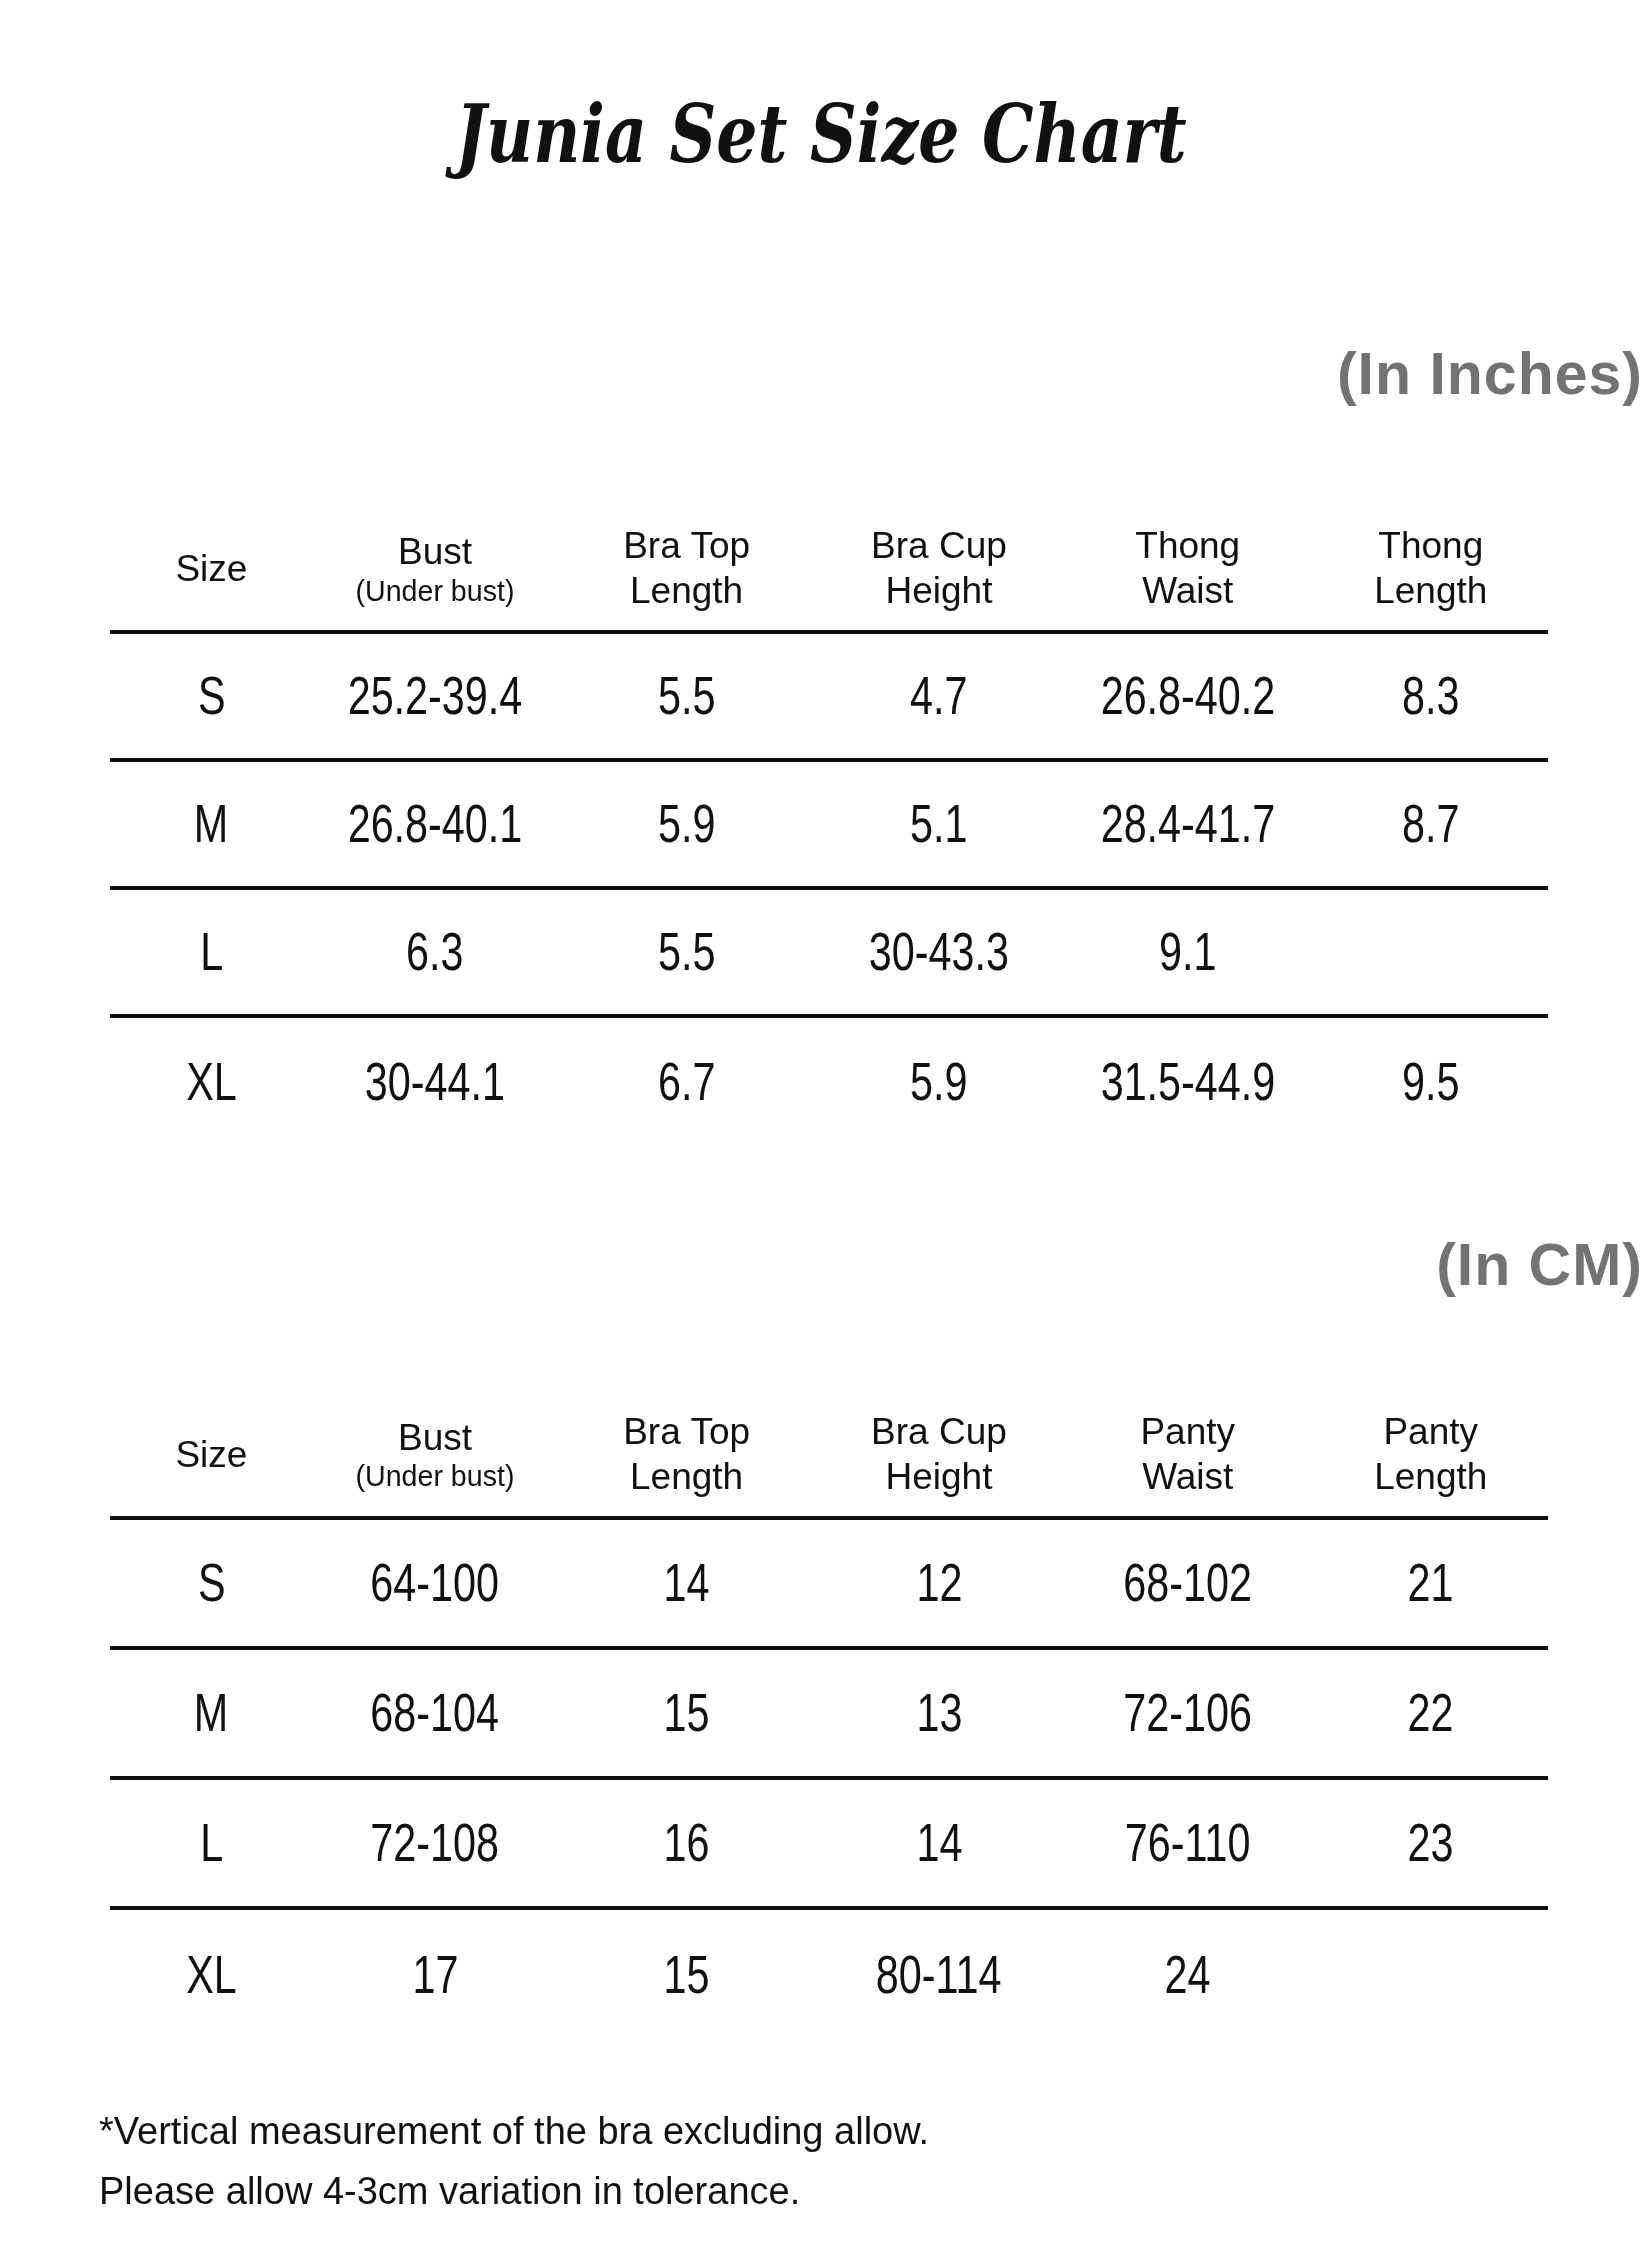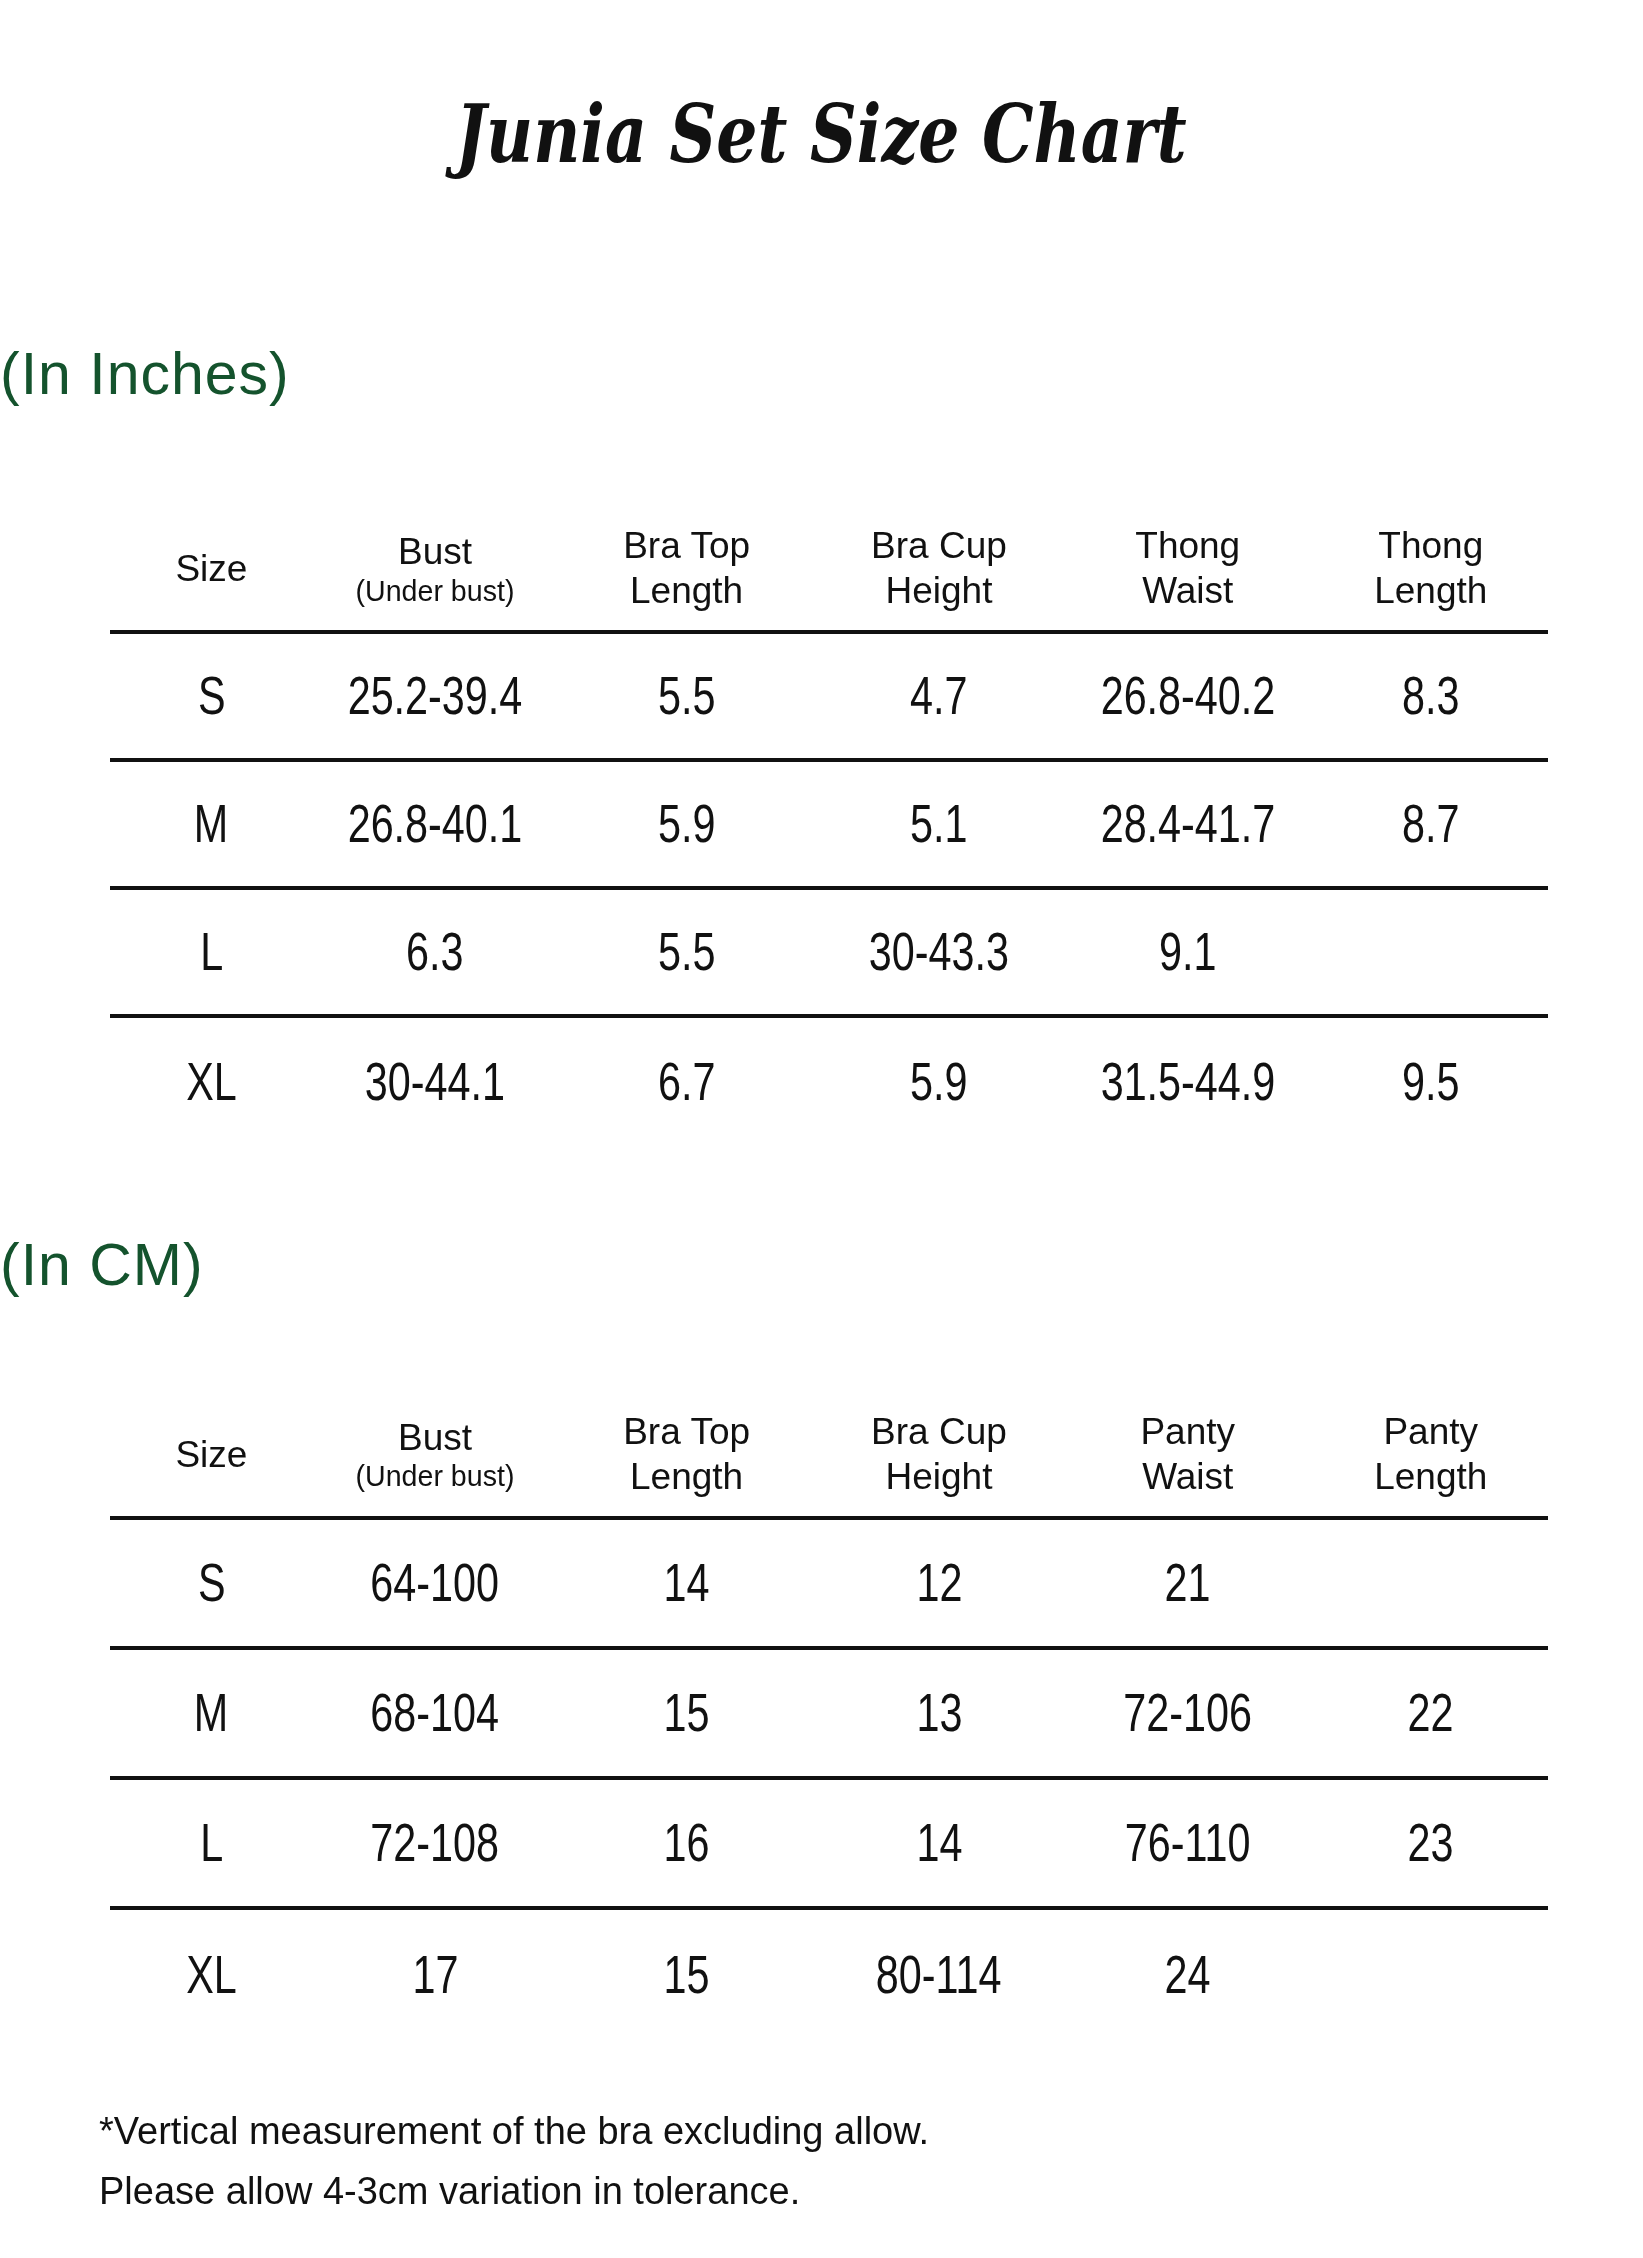--- a/index.html
+++ b/index.html
@@ -25,26 +25,26 @@
     color: #111111;
     white-space: nowrap;
   }
   .main-title .squeeze {
     display: inline-block;
     transform: scaleX(0.80);
     transform-origin: 50% 50%;
   }
   
   .unit-label {
-    text-align: left;
+    text-align: right;
     font-size: 59px;
-    font-weight: 400;
+    font-weight: 700;
     line-height: 1.2;
     letter-spacing: 1px;
-    color: #14532d;
+    color: #737373;
   }
   .unit-label.inches { margin-top: 161px; }
   .unit-label.cm     { margin-top: 84px; }
   
   .size-table {
     width: 1438px;
     margin-left: 110px;
   }
   .size-table.inches { margin-top: 111px; }
   .size-table.cm     { margin-top: 106px; }
@@ -204,20 +204,21 @@
         <span class="h-line">Length</span>
 
       </div>
     </div>
 
     <div class="t-row t-data ruled">
       <div class="d-cell"><span class="cond">S</span></div>
       <div class="d-cell"><span class="cond">64-100</span></div>
       <div class="d-cell"><span class="cond">14</span></div>
       <div class="d-cell"><span class="cond">12</span></div>
+      <div class="d-cell"><span class="cond">68-102</span></div>
       <div class="d-cell"><span class="cond">21</span></div>
     </div>
 
     <div class="t-row t-data ruled">
       <div class="d-cell"><span class="cond">M</span></div>
       <div class="d-cell"><span class="cond">68-104</span></div>
       <div class="d-cell"><span class="cond">15</span></div>
       <div class="d-cell"><span class="cond">13</span></div>
       <div class="d-cell"><span class="cond">72-106</span></div>
       <div class="d-cell"><span class="cond">22</span></div>

